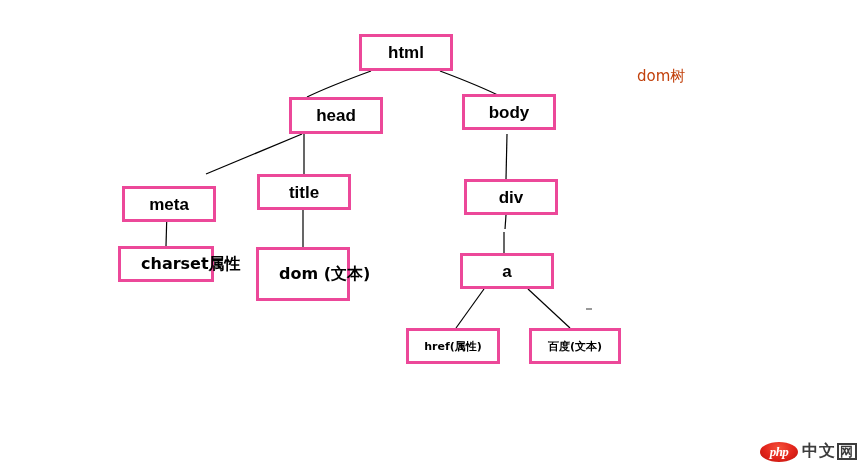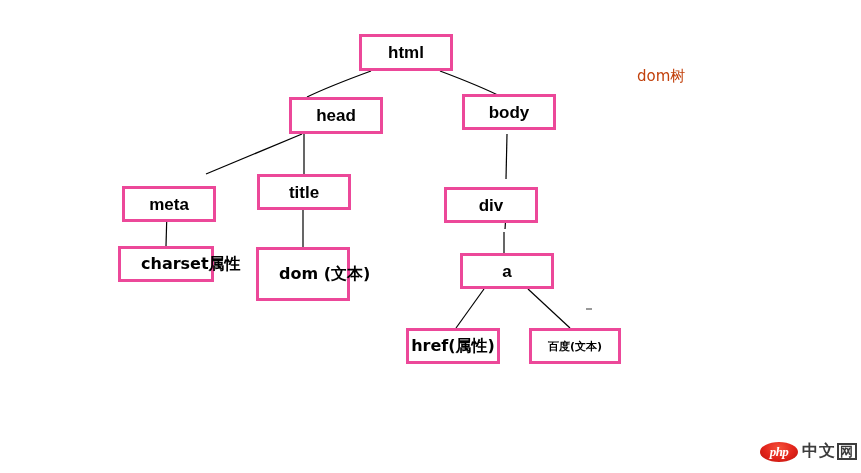--- a/index.html
+++ b/index.html
@@ -145,37 +145,37 @@
   </div>
 
   <div class="node" style="left:122px; top:186px; width:94px; height:36px;align-items:center;">
     <span>meta</span>
   </div>
 
   <div class="node" style="left:257px; top:174px; width:94px; height:36px;">
     <span>title</span>
   </div>
 
-  <div class="node" style="left:444px; top:179px; width:94px; height:36px;margin-top:8px;">
+  <div class="node" style="left:464px; top:179px; width:94px; height:36px;">
     <span>div</span>
   </div>
 
   <div class="node overflow cjk" style="left:118px; top:246px; width:96px; height:36px; font-size:16px;">
     <span>charset属性</span>
   </div>
 
   <div class="node overflow cjk" style="left:256px; top:247px; width:94px; height:54px; font-size:16px;">
     <span>dom (文本)</span>
   </div>
 
   <div class="node" style="left:460px; top:253px; width:94px; height:36px;">
     <span>a</span>
   </div>
 
-  <div class="node cjk" style="left:406px; top:328px; width:94px; height:36px; font-size:16px;">
+  <div class="node cjk" style="left:406px; top:328px; width:94px; height:36px; font-size:11px;">
     <span>href(属性)</span>
   </div>
 
   <div class="node cjk" style="left:529px; top:328px; width:92px; height:36px; font-size:11px;">
     <span>百度(文本)</span>
   </div>
 
   <div class="tree-label cjk" style="left:637px; top:67px;">dom树</div>
 
   <div class="stray-mark" style="left:586px; top:308px; width:6px; height:2px;"></div>

